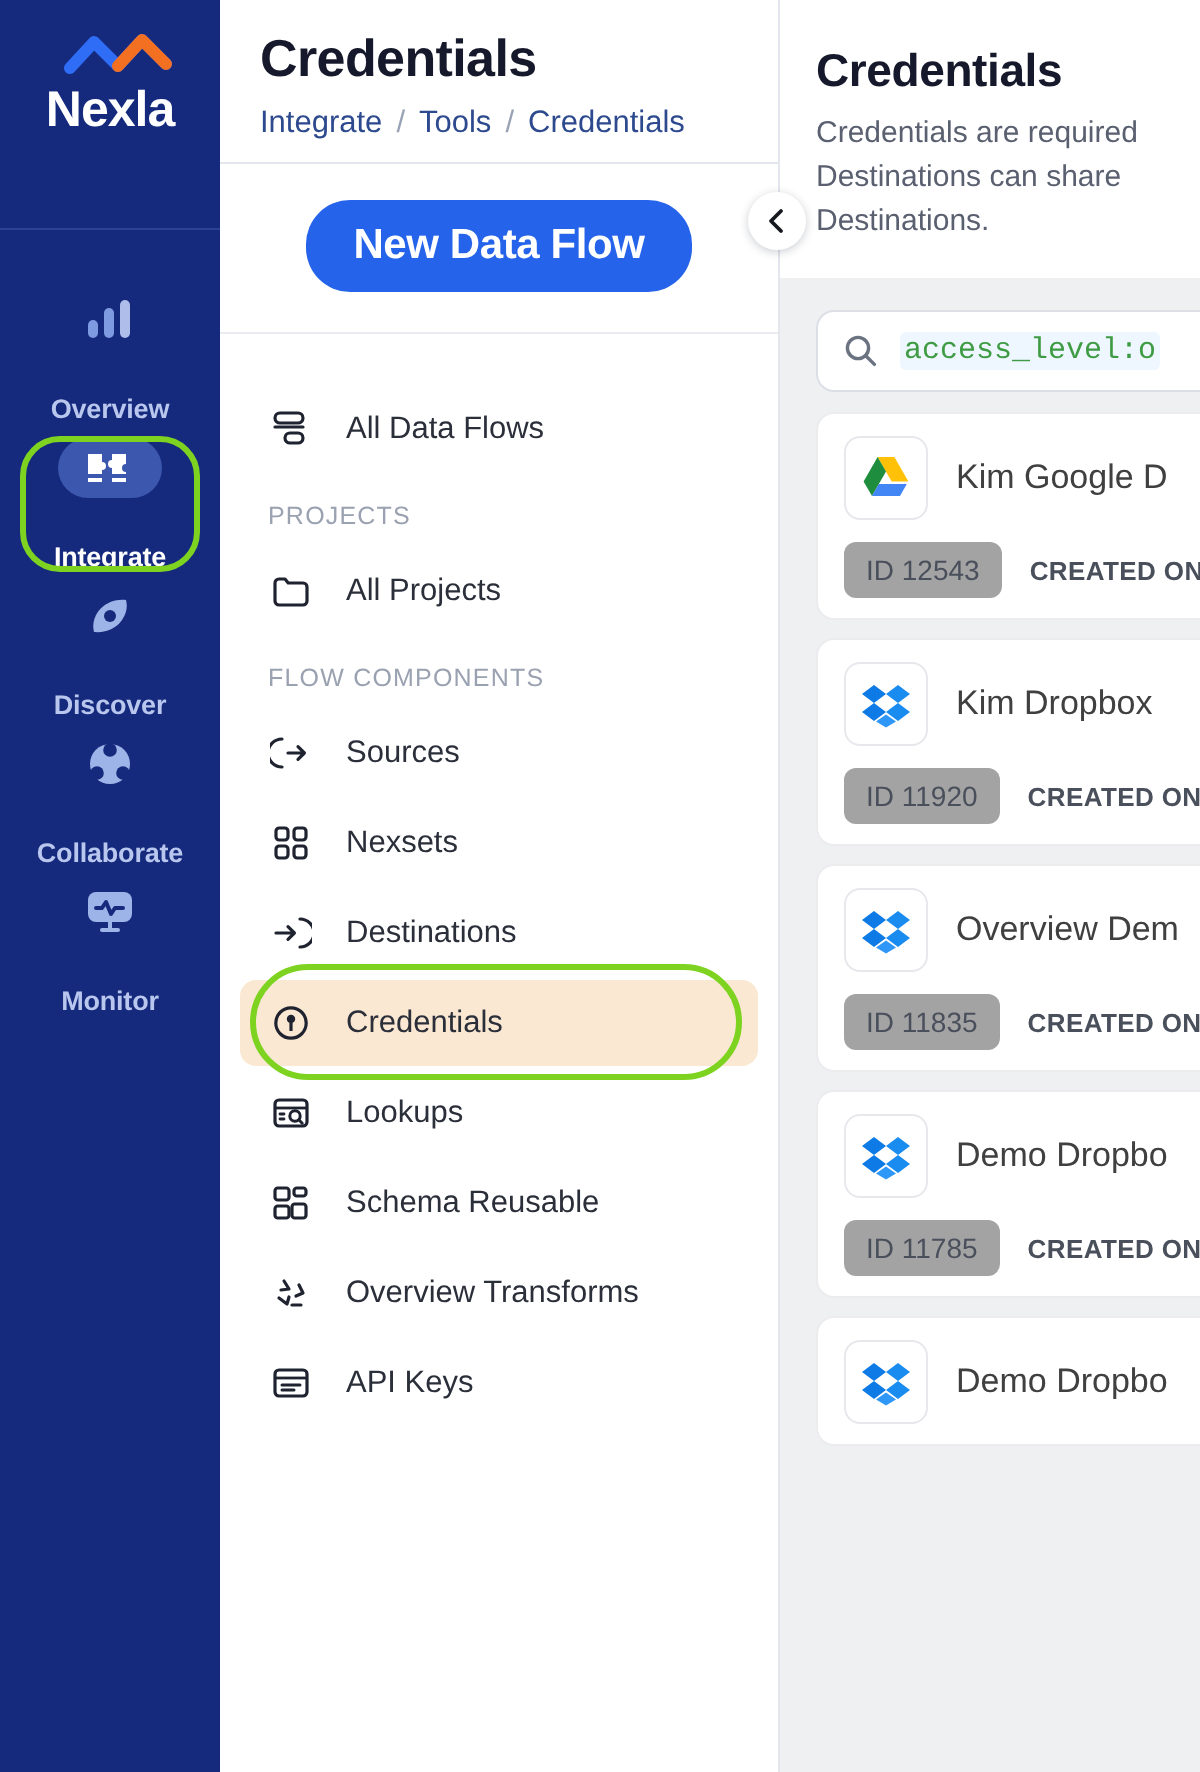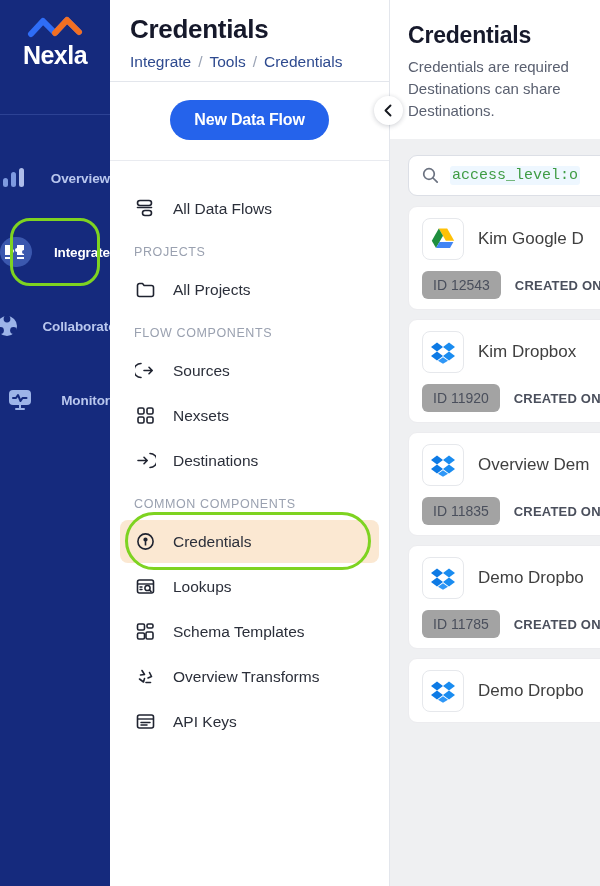--- a/index.html
+++ b/index.html
@@ -13,29 +13,29 @@
   .app { display:flex; width:600px; height:886px; position:relative; }
 
   
   .rail {
     width:110px; flex:0 0 110px; height:886px;
     background:#152a7d;
     display:flex; flex-direction:column; align-items:center;
     padding-top:14px;
     position:relative;
   }
-  .logo-block { display:flex; flex-direction:column; align-items:center; margin-bottom:46px; }
+  .logo-block { display:flex; flex-direction:column; align-items:flex-end; margin-bottom:46px; }
   .logo-mark { width:56px; height:26px; }
   .logo-word {
     color:#ffffff; font-size:25px; font-weight:700; letter-spacing:-0.5px;
     line-height:1; margin-top:3px;
   }
   .rail-item {
     width:110px; height:74px;
-    display:flex; flex-direction:row; align-items:center; justify-content:center;
+    display:flex; flex-direction:column; align-items:center; justify-content:center;
     gap:22px; position:relative;
   }
   .rail-ico {
     width:48px; height:30px; display:flex; align-items:center; justify-content:center;
     border-radius:16px;
   }
   .rail-ico svg { display:block; }
   .rail-label {
     color:#b9c7ee; font-size:13.5px; font-weight:700; letter-spacing:-0.1px;
   }
@@ -53,21 +53,21 @@
   .page-head { padding:14px 0 10px 20px; }
   .page-title { font-size:26px; font-weight:700; color:#16192b; letter-spacing:-0.3px; }
   .crumbs { margin-top:8px; font-size:15.5px; color:#2e4a8f; display:flex; gap:7px; }
   .crumbs .sep { color:#9aa3b5; }
   .crumbs a { color:#2e4a8f; text-decoration:none; }
   .head-rule { height:1px; background:#e3e6ec; }
 
   .newflow-wrap { padding:18px 0 20px 0; display:flex; justify-content:center; }
   .newflow {
     background:#2563eb; color:#fff; border:none; border-radius:22px;
-    font-size:16px; font-weight:700; padding:11px 24px; cursor:pointer;
+    font-size:21px; font-weight:700; padding:11px 24px; cursor:pointer;
     letter-spacing:-0.2px;
   }
   .nav-rule { height:1px; background:#e9ebf0; }
 
   .navlist { padding-top:8px; flex:1; overflow:hidden; }
   .nav-row {
     display:flex; align-items:center; gap:17px;
     height:43px; margin:2px 10px; padding-left:14px;
     border-radius:8px; cursor:pointer; position:relative;
   }
@@ -165,20 +165,29 @@
         <svg width="28" height="20" viewBox="0 0 28 20">
           <path d="M3 3h7v4a2 2 0 1 1 0 4v2H3z" fill="#ffffff"></path>
           <path d="M15 3h7v5a2 2 0 1 0 0 4v1h-7v-3a2 2 0 1 1 0-4z" fill="#ffffff"></path>
           <path d="M3 15h7v2H3z" fill="#ffffff"></path>
           <path d="M15 15h7v2h-7z" fill="#ffffff"></path>
         </svg>
       </div>
       <div class="rail-label">Integrate</div>
     </div>
 
+    <div class="rail-item">
+      <div class="rail-ico">
+        <svg width="26" height="26" viewBox="0 0 26 26">
+          <path d="M5 21 C3 14 9 4 21 5 C23 12 17 22 5 21 Z" fill="#9db4e8"></path>
+          <circle cx="13" cy="13" r="3" fill="#152a7d"></circle>
+        </svg>
+      </div>
+      <div class="rail-label">Discover</div>
+    </div>
 
     <div class="rail-item">
       <div class="rail-ico">
         <svg width="26" height="26" viewBox="0 0 26 26">
           <circle cx="13" cy="13" r="10" fill="#9db4e8"></circle>
           <circle cx="13" cy="6" r="3.4" fill="#152a7d"></circle>
           <circle cx="6.5" cy="17.5" r="3.4" fill="#152a7d"></circle>
           <circle cx="19.5" cy="17.5" r="3.4" fill="#152a7d"></circle>
         </svg>
       </div>
@@ -271,21 +280,20 @@
       <div class="nav-row">
         <span class="nav-ico">
           <svg width="21" height="21" viewBox="0 0 21 21">
             <path d="M15 3.5a7 7 0 0 1 0 14" fill="none" stroke="#1f2330" stroke-width="1.6" stroke-linecap="round"></path>
             <path d="M3 10.5h9M9 7.3l3.2 3.2L9 13.7" fill="none" stroke="#1f2330" stroke-width="1.6" stroke-linecap="round" stroke-linejoin="round"></path>
           </svg>
         </span>
         <span class="nl">Destinations</span>
       </div>
 
-      <div class="nav-group">COMMON COMPONENTS</div>
 
       <div class="nav-row sel">
         <div class="hl-nav"></div>
         <span class="nav-ico">
           <svg width="21" height="21" viewBox="0 0 21 21">
             <circle cx="10.5" cy="10.5" r="7.6" fill="none" stroke="#1f2330" stroke-width="1.6"></circle>
             <path d="M10.5 6.4a2.1 2.1 0 0 1 2.1 2.1c0 .9-.5 1.6-1.3 1.9v4.1h-1.6v-4.1c-.8-.3-1.3-1-1.3-1.9a2.1 2.1 0 0 1 2.1-2.1z" fill="#1f2330"></path>
           </svg>
         </span>
         <span class="nl">Credentials</span>
@@ -306,21 +314,21 @@
 
       <div class="nav-row">
         <span class="nav-ico">
           <svg width="21" height="21" viewBox="0 0 21 21">
             <rect x="2.5" y="3" width="7" height="6" rx="1.4" fill="none" stroke="#1f2330" stroke-width="1.6"></rect>
             <rect x="2.5" y="12" width="7" height="6" rx="1.4" fill="none" stroke="#1f2330" stroke-width="1.6"></rect>
             <rect x="12" y="3" width="6" height="4" rx="1.4" fill="none" stroke="#1f2330" stroke-width="1.6"></rect>
             <rect x="11" y="11" width="7" height="7" rx="1.4" fill="none" stroke="#1f2330" stroke-width="1.6"></rect>
           </svg>
         </span>
-        <span class="nl">Schema Templates</span>
+        <span class="nl">Schema Reusable</span>
       </div>
 
       <div class="nav-row">
         <span class="nav-ico">
           <svg width="21" height="21" viewBox="0 0 21 21">
             <path d="M7 4.5l2.5 4-4 .5" fill="none" stroke="#1f2330" stroke-width="1.6" stroke-linecap="round" stroke-linejoin="round"></path>
             <path d="M14.5 6.5l2 4-3.5 1.5" fill="none" stroke="#1f2330" stroke-width="1.6" stroke-linecap="round" stroke-linejoin="round"></path>
             <path d="M4.5 13l4 3 1-3.5" fill="none" stroke="#1f2330" stroke-width="1.6" stroke-linecap="round" stroke-linejoin="round"></path>
             <path d="M11 16.5h4.5" stroke="#1f2330" stroke-width="1.6" stroke-linecap="round"></path>
           </svg>

